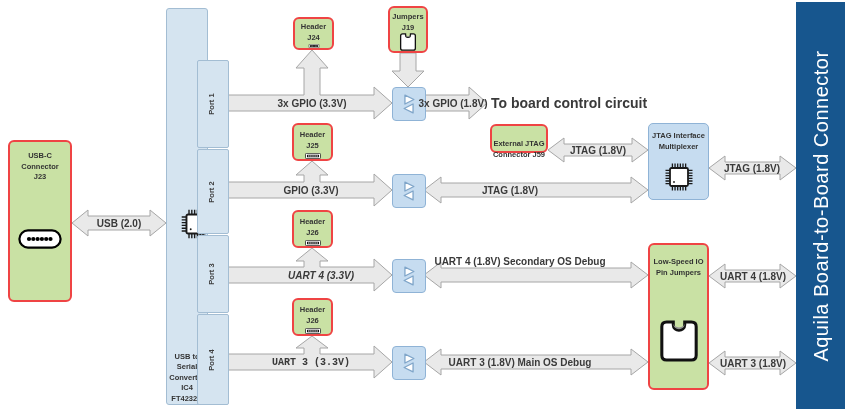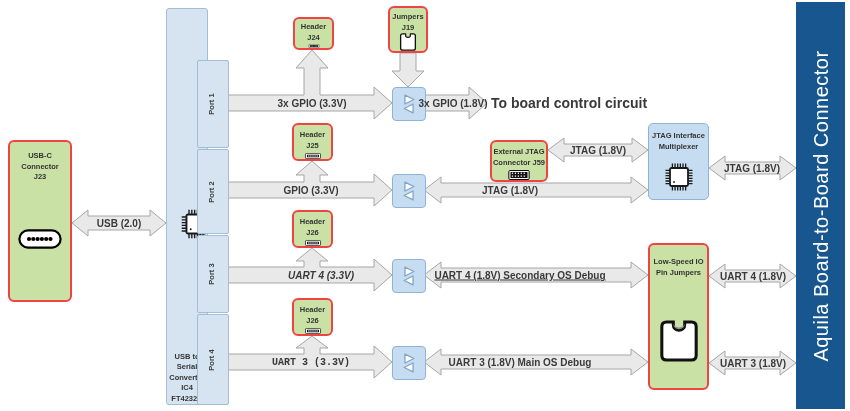--- a/index.html
+++ b/index.html
@@ -175,21 +175,21 @@
       <path d="M21 16 L21 27 L10 21.5 Z" fill="#fff" stroke="#7fa5c9" stroke-width="1.6" stroke-linejoin="round"></path>
     </svg>
   </div>
   <div class="shifter" style="position:absolute; left:392px; top:346px; width:32px; height:32px;">
     <svg class="icon" width="26" height="26" viewBox="0 0 32 32">
       <path d="M11 5 L11 16 L22 10.5 Z" fill="#fff" stroke="#7fa5c9" stroke-width="1.6" stroke-linejoin="round"></path>
       <path d="M21 16 L21 27 L10 21.5 Z" fill="#fff" stroke="#7fa5c9" stroke-width="1.6" stroke-linejoin="round"></path>
     </svg>
   </div>
 
-  <div class="box green" style="left:490px; top:140px; width:58px; height:42px; padding-top:5px;">
+  <div class="box green" style="left:490px; top:124px; width:58px; height:29px; padding-top:13px;">
     <div class="t">External JTAG
 Connector J59</div>
     <svg class="icon" width="32" height="15" viewBox="0 0 32 15" style="margin-top:2px;">
       <rect x="0.8" y="0.8" width="30.4" height="13.4" rx="1.5" fill="#fff" stroke="#000" stroke-width="1.5"></rect>
       <rect x="3.2" y="3" width="25.6" height="9" rx="0.5" fill="#111"></rect>
       <rect x="5.3" y="3.9" width="1.9" height="1.9" fill="#fff"></rect>
         <rect x="9.7" y="3.9" width="1.9" height="1.9" fill="#fff"></rect>
       <rect x="14.1" y="3.9" width="1.9" height="1.9" fill="#fff"></rect>
         <rect x="18.5" y="3.9" width="1.9" height="1.9" fill="#fff"></rect>
       <rect x="22.9" y="3.9" width="1.9" height="1.9" fill="#fff"></rect>
@@ -227,19 +227,19 @@
 
   <div class="arrow-label" style="left:119px; top:223px;">USB (2.0)</div>
   <div class="arrow-label" style="left:312px; top:103px;">3x GPIO (3.3V)</div>
   <div class="arrow-label" style="left:453px; top:103px;">3x GPIO (1.8V)</div>
   <div class="dest-text" style="left:491px; top:103px;">To board control circuit</div>
   <div class="arrow-label" style="left:311px; top:190px;">GPIO (3.3V)</div>
   <div class="arrow-label" style="left:510px; top:190px;">JTAG (1.8V)</div>
   <div class="arrow-label" style="left:598px; top:150px;">JTAG (1.8V)</div>
   <div class="arrow-label" style="left:752px; top:168px;">JTAG (1.8V)</div>
   <div class="arrow-label" style="left:321px; top:275px;font-style:italic;">UART 4 (3.3V)</div>
-  <div class="arrow-label" style="left:520px; top:275px;text-decoration:underline;">UART 4 (1.8V) Secondary OS Debug</div>
+  <div class="arrow-label" style="left:520px; top:261px;">UART 4 (1.8V) Secondary OS Debug</div>
   <div class="arrow-label" style="left:753px; top:276px;">UART 4 (1.8V)</div>
   <div class="arrow-label" style="left:311px; top:362px;font-family:Liberation Mono, monospace;">UART 3 (3.3V)</div>
   <div class="arrow-label" style="left:520px; top:362px;">UART 3 (1.8V) Main OS Debug</div>
   <div class="arrow-label" style="left:753px; top:363px;">UART 3 (1.8V)</div>
 
 </div>
 
 </body></html>

